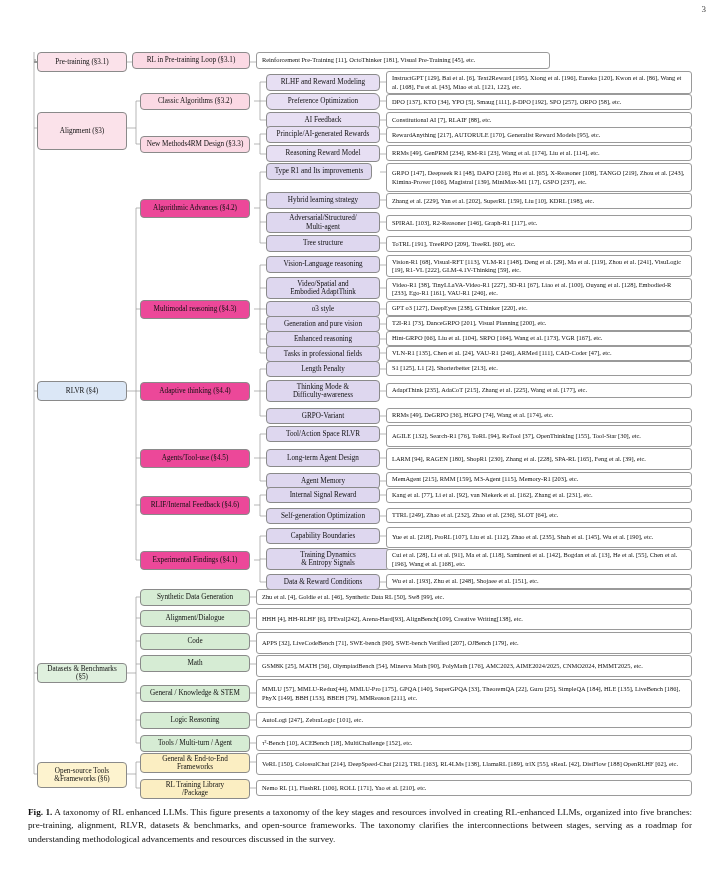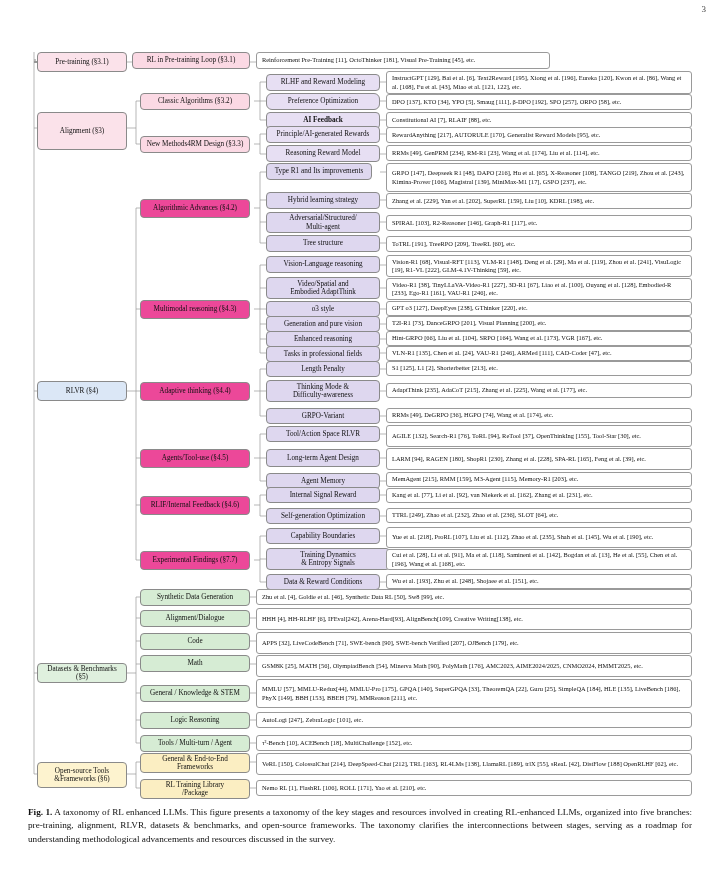--- a/index.html
+++ b/index.html
@@ -251,25 +251,25 @@
   <div class="node c-blue2" style="left:140px;top:199px;width:110px;height:19px;">Algorithmic Advances (§4.2)</div>
 
   <div class="node c-blue2" style="left:140px;top:300px;width:110px;height:19px;">Multimodal reasoning (§4.3)</div>
 
   <div class="node c-blue2" style="left:140px;top:382px;width:110px;height:19px;">Adaptive thinking (§4.4)</div>
 
   <div class="node c-blue2" style="left:140px;top:449px;width:110px;height:19px;">Agents/Tool-use (§4.5)</div>
 
   <div class="node c-blue2" style="left:140px;top:496px;width:110px;height:19px;">RLIF/Internal Feedback (§4.6)</div>
 
-  <div class="node c-blue2" style="left:140px;top:551px;width:110px;height:19px;">Experimental Findings (§7.7)</div>
+  <div class="node c-blue2" style="left:140px;top:551px;width:110px;height:19px;">Experimental Findings (§4.1)</div>
 
   <div class="node c-purple" style="left:266px;top:74px;width:114px;height:17px;">RLHF and Reward Modeling</div>
   <div class="node c-purple" style="left:266px;top:93px;width:114px;height:17px;border-radius:6px;">Preference Optimization</div>
-  <div class="node c-purple" style="left:266px;top:112px;width:114px;height:17px;font-weight:bold;">AI Feedback</div>
+  <div class="node c-purple" style="left:266px;top:112px;width:114px;height:17px;">AI Feedback</div>
   <div class="node c-purple" style="left:266px;top:126px;width:114px;height:17px;">Principle/AI-generated Rewards</div>
   <div class="node c-purple" style="left:266px;top:145px;width:114px;height:17px;">Reasoning Reward Model</div>
 
   <div class="node c-lav" style="left:266px;top:163px;width:106px;height:17px;">Type R1 and Its improvements</div>
   <div class="node c-lav" style="left:266px;top:192px;width:114px;height:17px;">Hybrid learning strategy</div>
   <div class="node c-lav" style="left:266px;top:212px;width:114px;height:21px;white-space:pre-line;">Adversarial/Structured/
 Multi-agent</div>
   <div class="node c-lav" style="left:266px;top:235px;width:114px;height:17px;">Tree structure</div>
 
   <div class="node c-lav" style="left:266px;top:256px;width:114px;height:17px;">Vision-Language reasoning</div>

